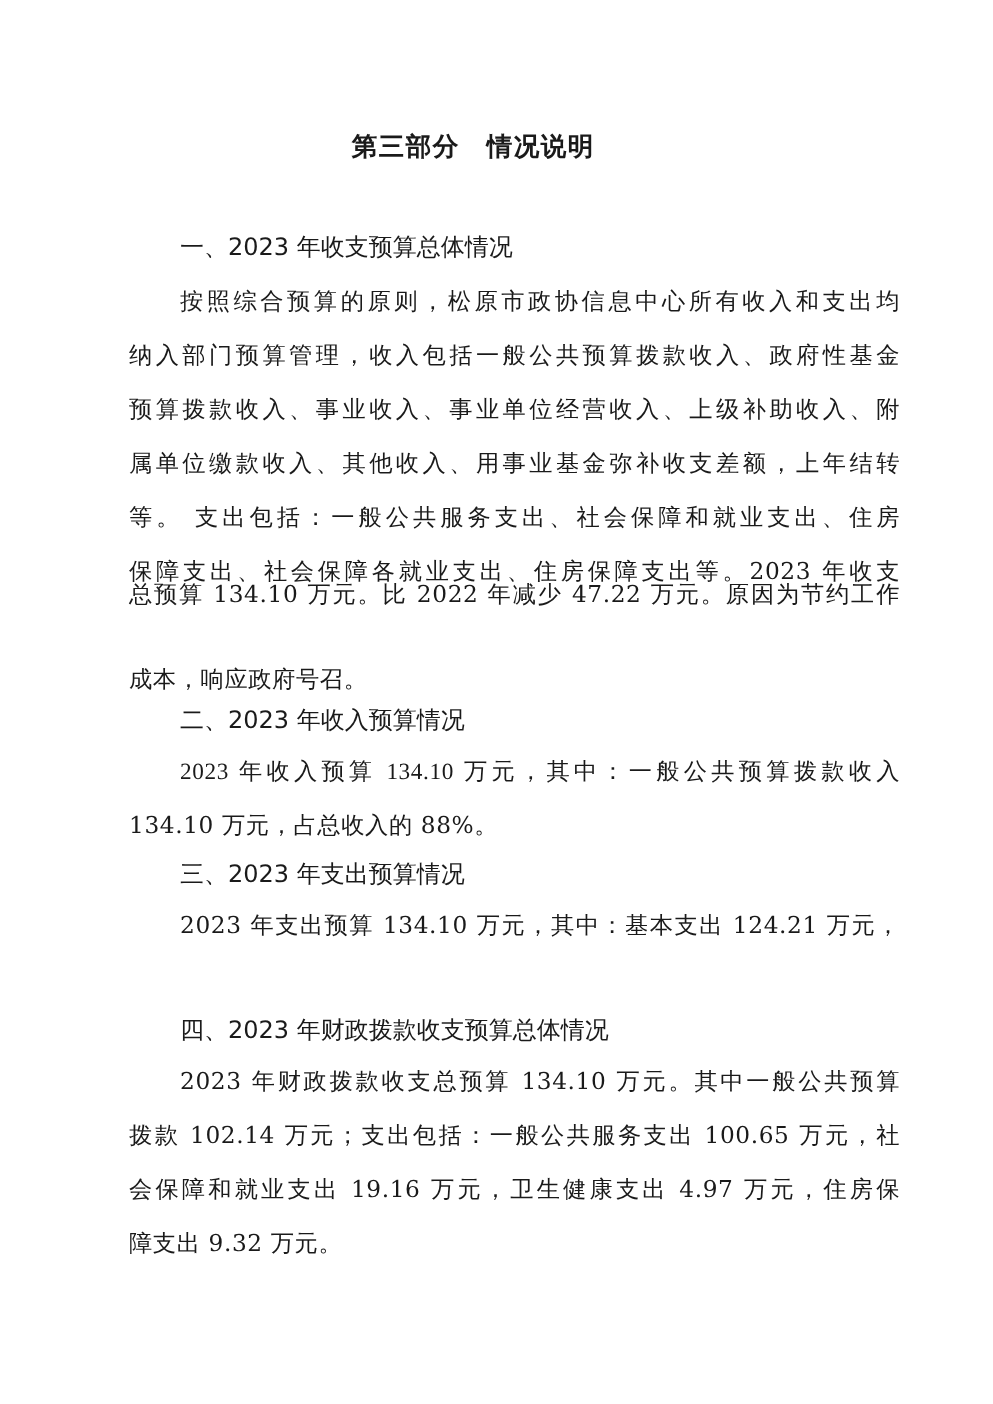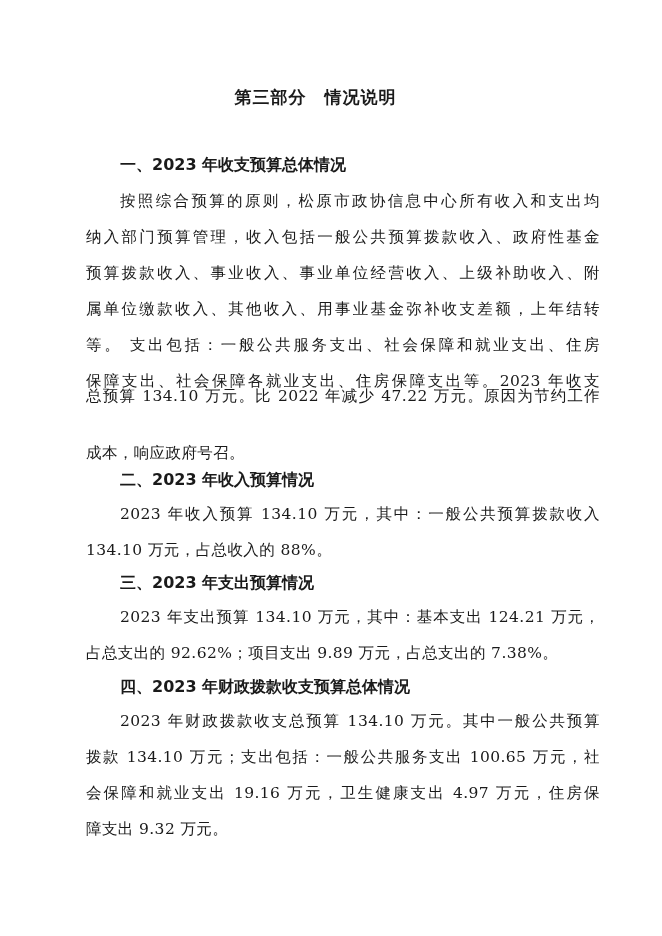--- a/index.html
+++ b/index.html
@@ -30,21 +30,21 @@
       font-family: "DejaVu Sans", sans-serif;
       font-weight: bold;
       font-size: 17px;
       letter-spacing: 1px;
       white-space: pre;
     }
     .heading {
       position: absolute;
       left: 120px;
       font-family: "DejaVu Sans", sans-serif;
-      font-weight: bold;
+      font-weight: normal;
       font-size: 16px;
       white-space: nowrap;
     }
     .line {
       position: absolute;
       font-family: "DejaVu Serif", serif;
       font-size: 15.5px;
       white-space: nowrap;
       letter-spacing: 0.4px;
     }
@@ -68,26 +68,25 @@
   <div class="line first justify" style="top:191px;">按照综合预算的原则，松原市政协信息中心所有收入和支出均</div>
   <div class="line cont justify" style="top:227px;">纳入部门预算管理，收入包括一般公共预算拨款收入、政府性基金</div>
   <div class="line cont justify" style="top:263px;">预算拨款收入、事业收入、事业单位经营收入、上级补助收入、附</div>
   <div class="line cont justify" style="top:299px;">属单位缴款收入、其他收入、用事业基金弥补收支差额，上年结转</div>
   <div class="line cont justify" style="top:335px;">等。 支出包括：一般公共服务支出、社会保障和就业支出、住房</div>
   <div class="line cont justify" style="top:371px;">保障支出、社会保障各就业支出、住房保障支出等。2023 年收支</div>
   <div class="line cont justify" style="top:386px;">总预算 134.10 万元。比 2022 年减少 47.22 万元。原因为节约工作</div>
   <div class="line cont" style="top:443px;">成本，响应政府号召。</div>
 
   <div class="heading" style="top:470px;">二、2023 年收入预算情况</div>
-  <div class="line first justify" style="top:504px;">2023 年收入预算 134.10 万元，其中：一般公共预算拨款收入</div>
+  <div class="line first justify" style="top:504px;font-family:Liberation Serif, serif;">2023 年收入预算 134.10 万元，其中：一般公共预算拨款收入</div>
   <div class="line cont" style="top:540px;">134.10 万元，占总收入的 88%。</div>
 
   <div class="heading" style="top:573px;">三、2023 年支出预算情况</div>
   <div class="line first justify" style="top:607px;">2023 年支出预算 134.10 万元，其中：基本支出 124.21 万元，</div>
-  <div class="line cont" style="top:643px;">占总支出的 92.62%；项目支出 9.89 万元，占总支出的 7.38%。</div>
 
   <div class="heading" style="top:677px;">四、2023 年财政拨款收支预算总体情况</div>
   <div class="line first justify" style="top:711px;">2023 年财政拨款收支总预算 134.10 万元。其中一般公共预算</div>
-  <div class="line cont justify" style="top:747px;">拨款 134.10 万元；支出包括：一般公共服务支出 100.65 万元，社</div>
+  <div class="line cont justify" style="top:747px;">拨款 102.14 万元；支出包括：一般公共服务支出 100.65 万元，社</div>
   <div class="line cont justify" style="top:783px;">会保障和就业支出 19.16 万元，卫生健康支出 4.97 万元，住房保</div>
   <div class="line cont" style="top:819px;">障支出 9.32 万元。</div>
 
 </div>
 
 </body></html>

